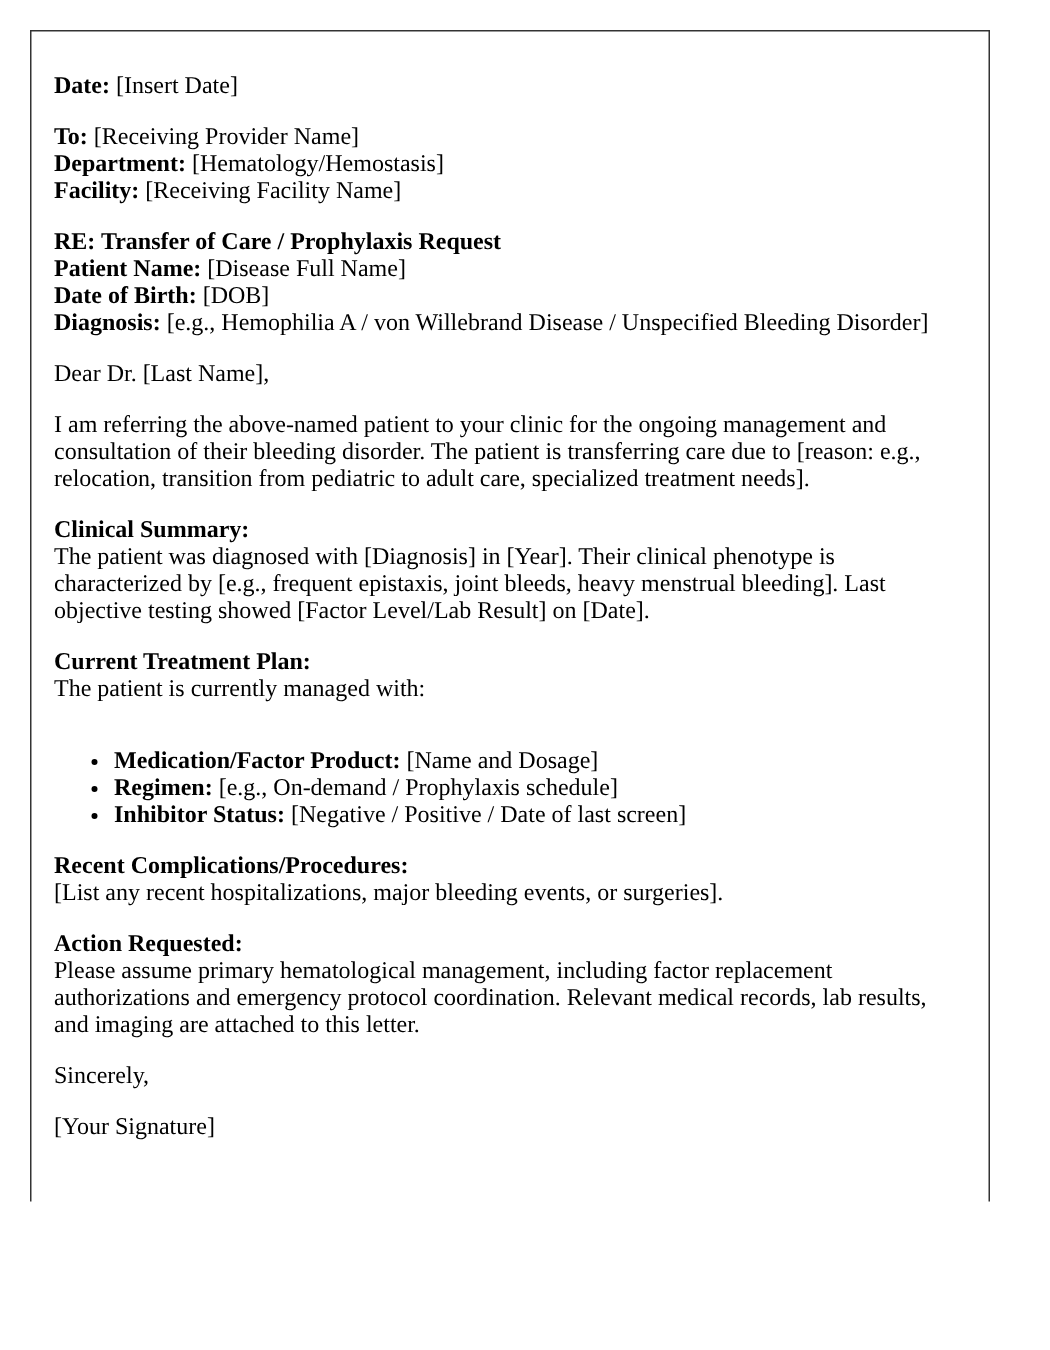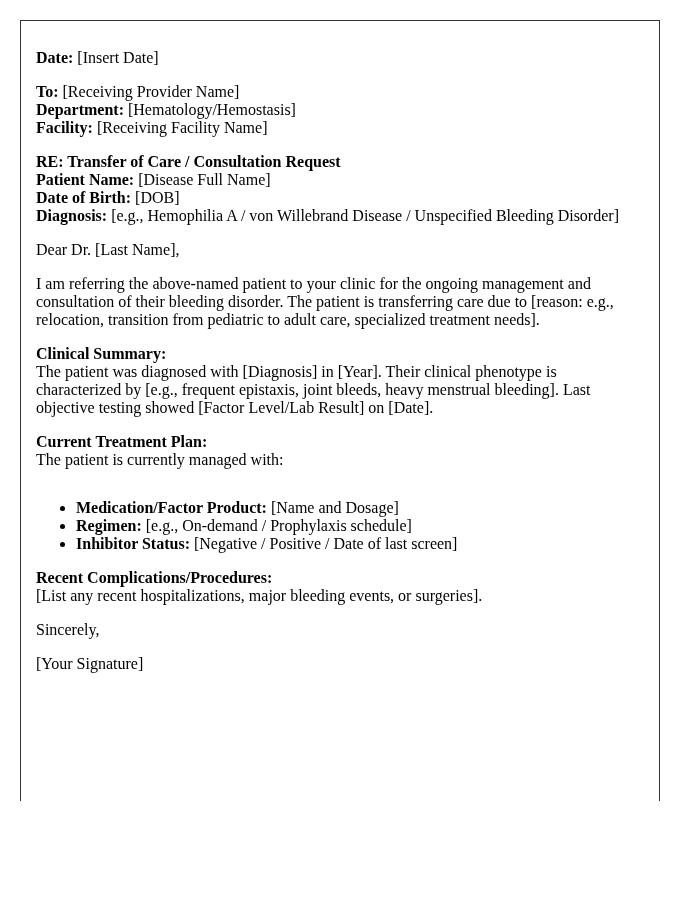--- a/index.html
+++ b/index.html
@@ -38,21 +38,21 @@
         <b>Department:</b>
         <span>[Hematology/Hemostasis]</span>
       </span>
       <span class="line">
         <b>Facility:</b>
         <span>[Receiving Facility Name]</span>
       </span>
     </div>
 
     <div class="block">
-      <b class="line">RE: Transfer of Care / Consultation Request</b>
+      <b class="line">RE: Transfer of Care / Prophylaxis Request</b>
       <span class="line">
         <b>Patient Name:</b>
         <span>[Disease Full Name]</span>
       </span>
       <span class="line">
         <b>Date of Birth:</b>
         <span>[DOB]</span>
       </span>
       <span class="line">
         <b>Diagnosis:</b>
@@ -87,19 +87,23 @@
         <b>Inhibitor Status:</b>
         <span>[Negative / Positive / Date of last screen]</span>
       </li>
     </ul>
 
     <div class="block">
       <b class="line">Recent Complications/Procedures:</b>
       <span>[List any recent hospitalizations, major bleeding events, or surgeries].</span>
     </div>
 
+    <div class="block">
+      <b class="line">Action Requested:</b>
+      <span>Please assume primary hematological management, including factor replacement authorizations and emergency protocol coordination. Relevant medical records, lab results, and imaging are attached to this letter.</span>
+    </div>
 
 
     <p>Sincerely,</p>
 
     <p>[Your Signature]</p>
   </div>
 </div>
 
 </body></html>

